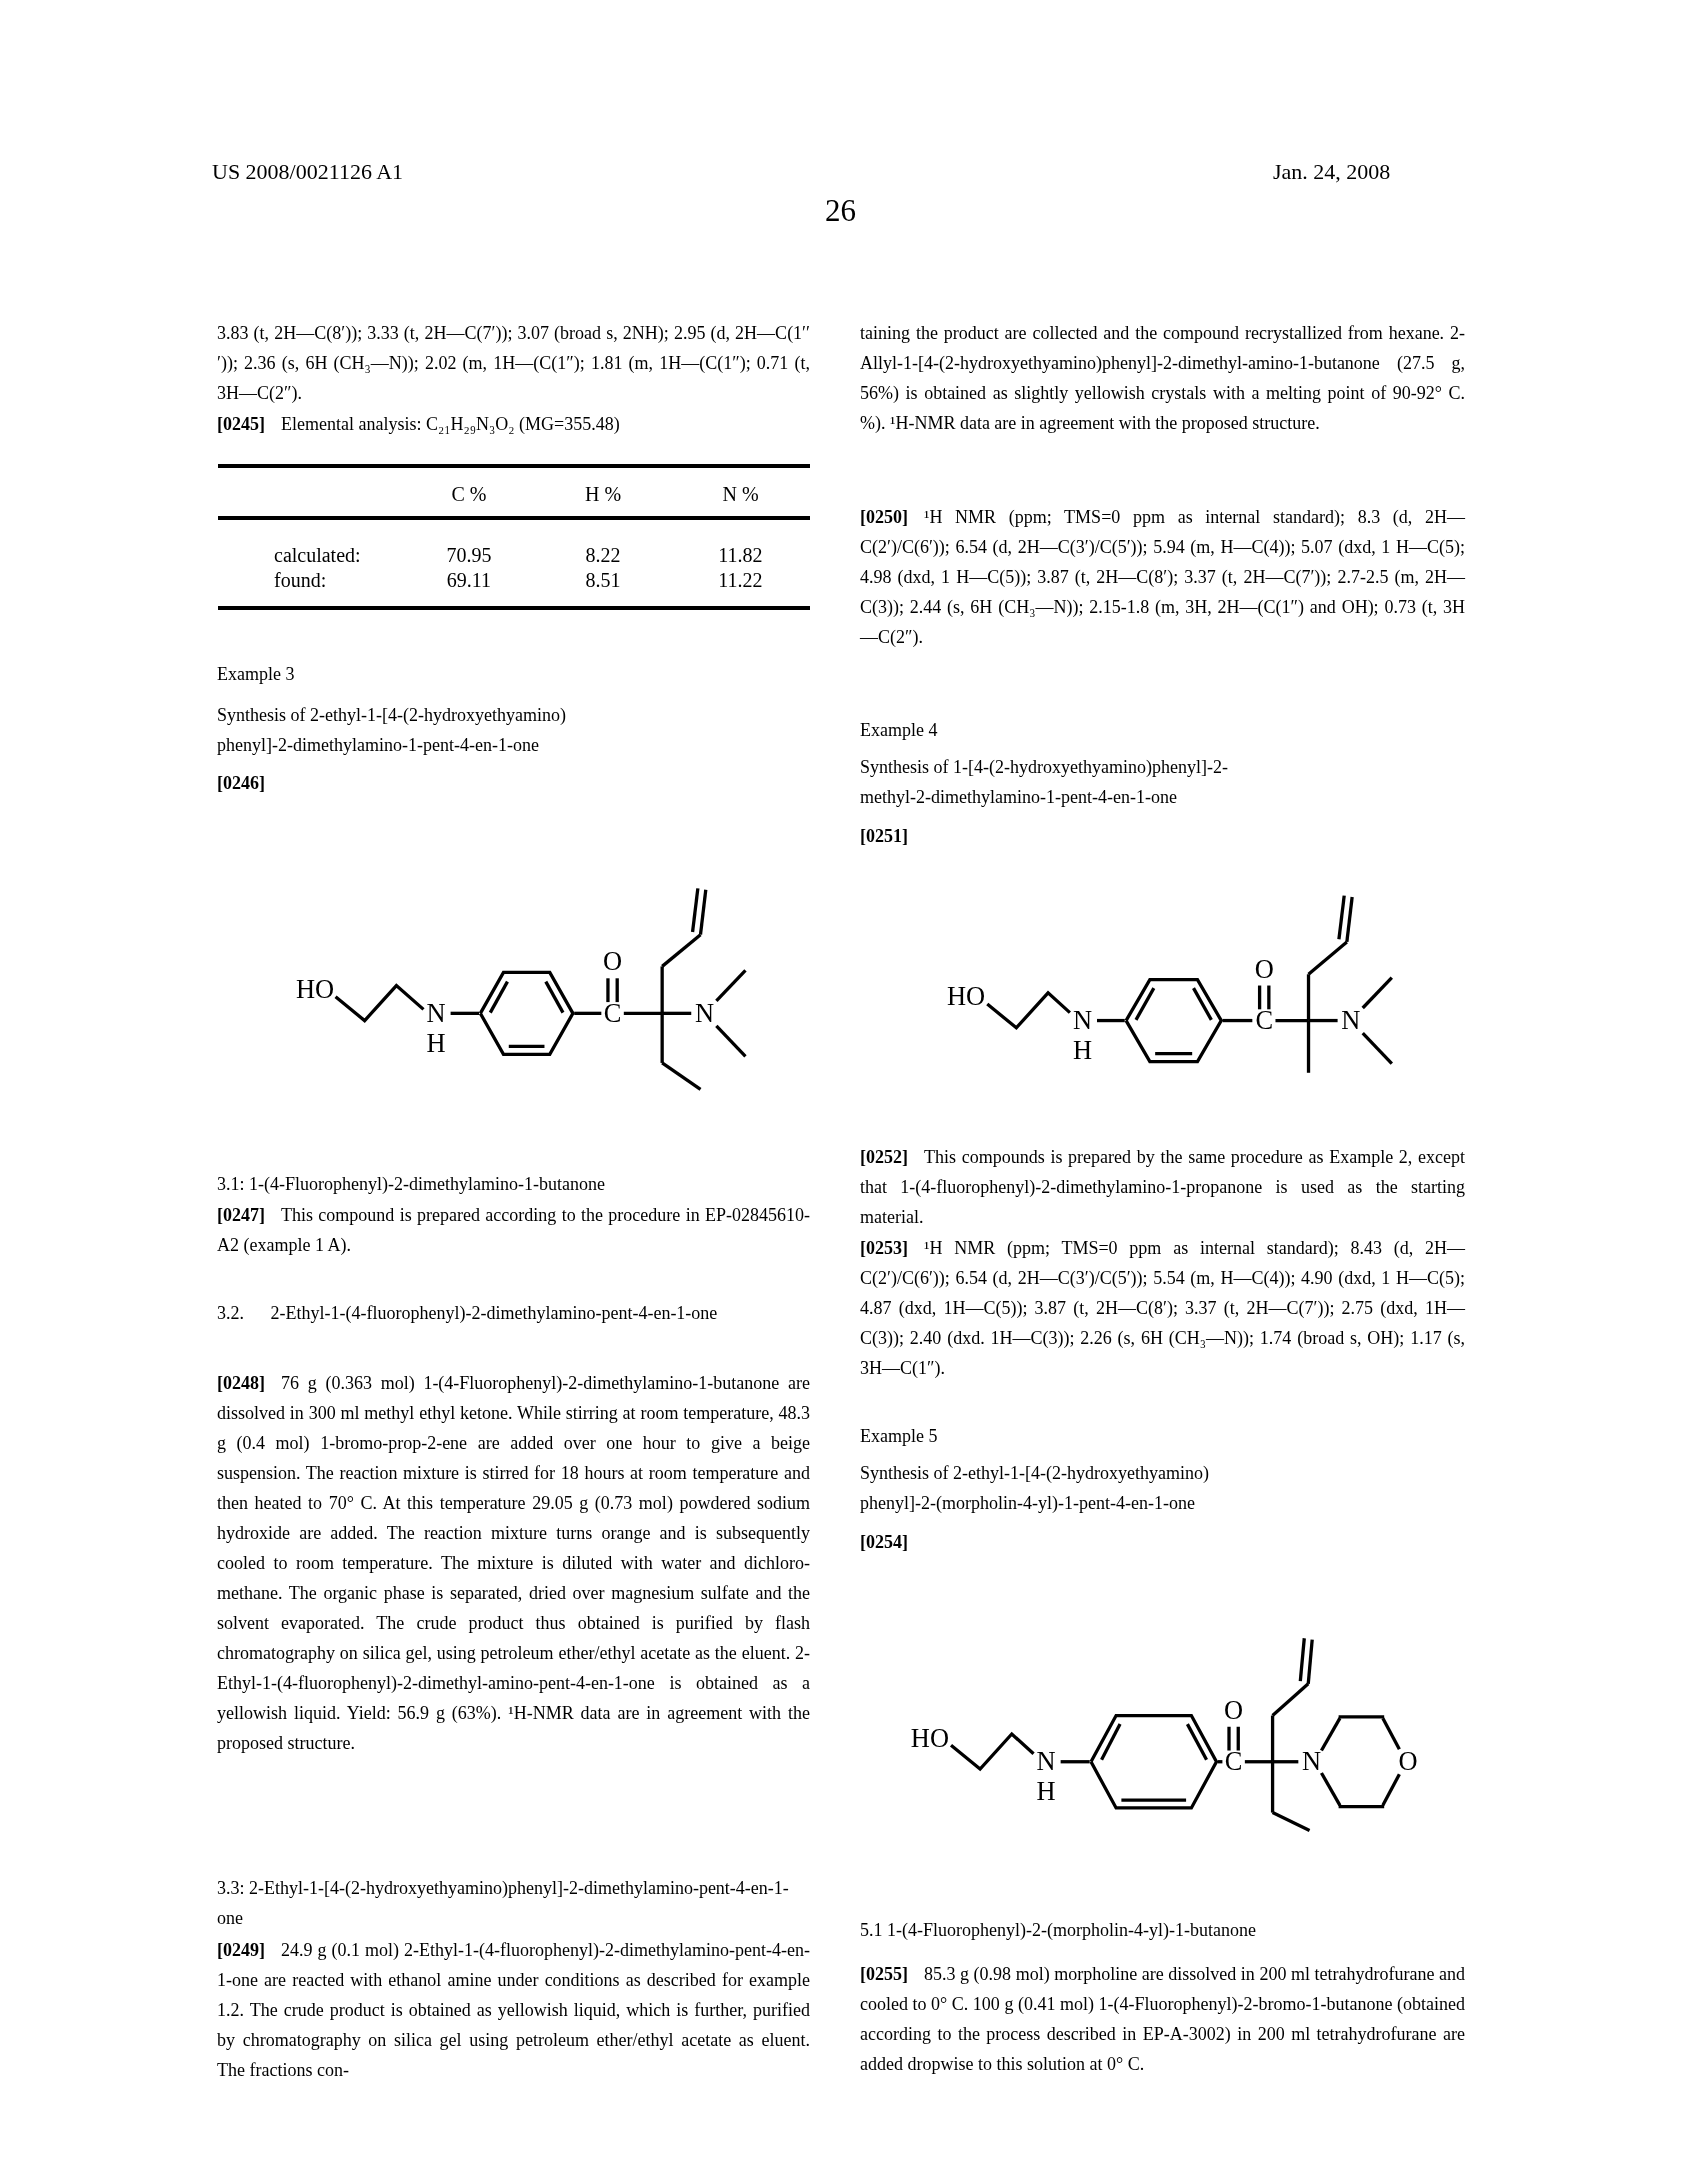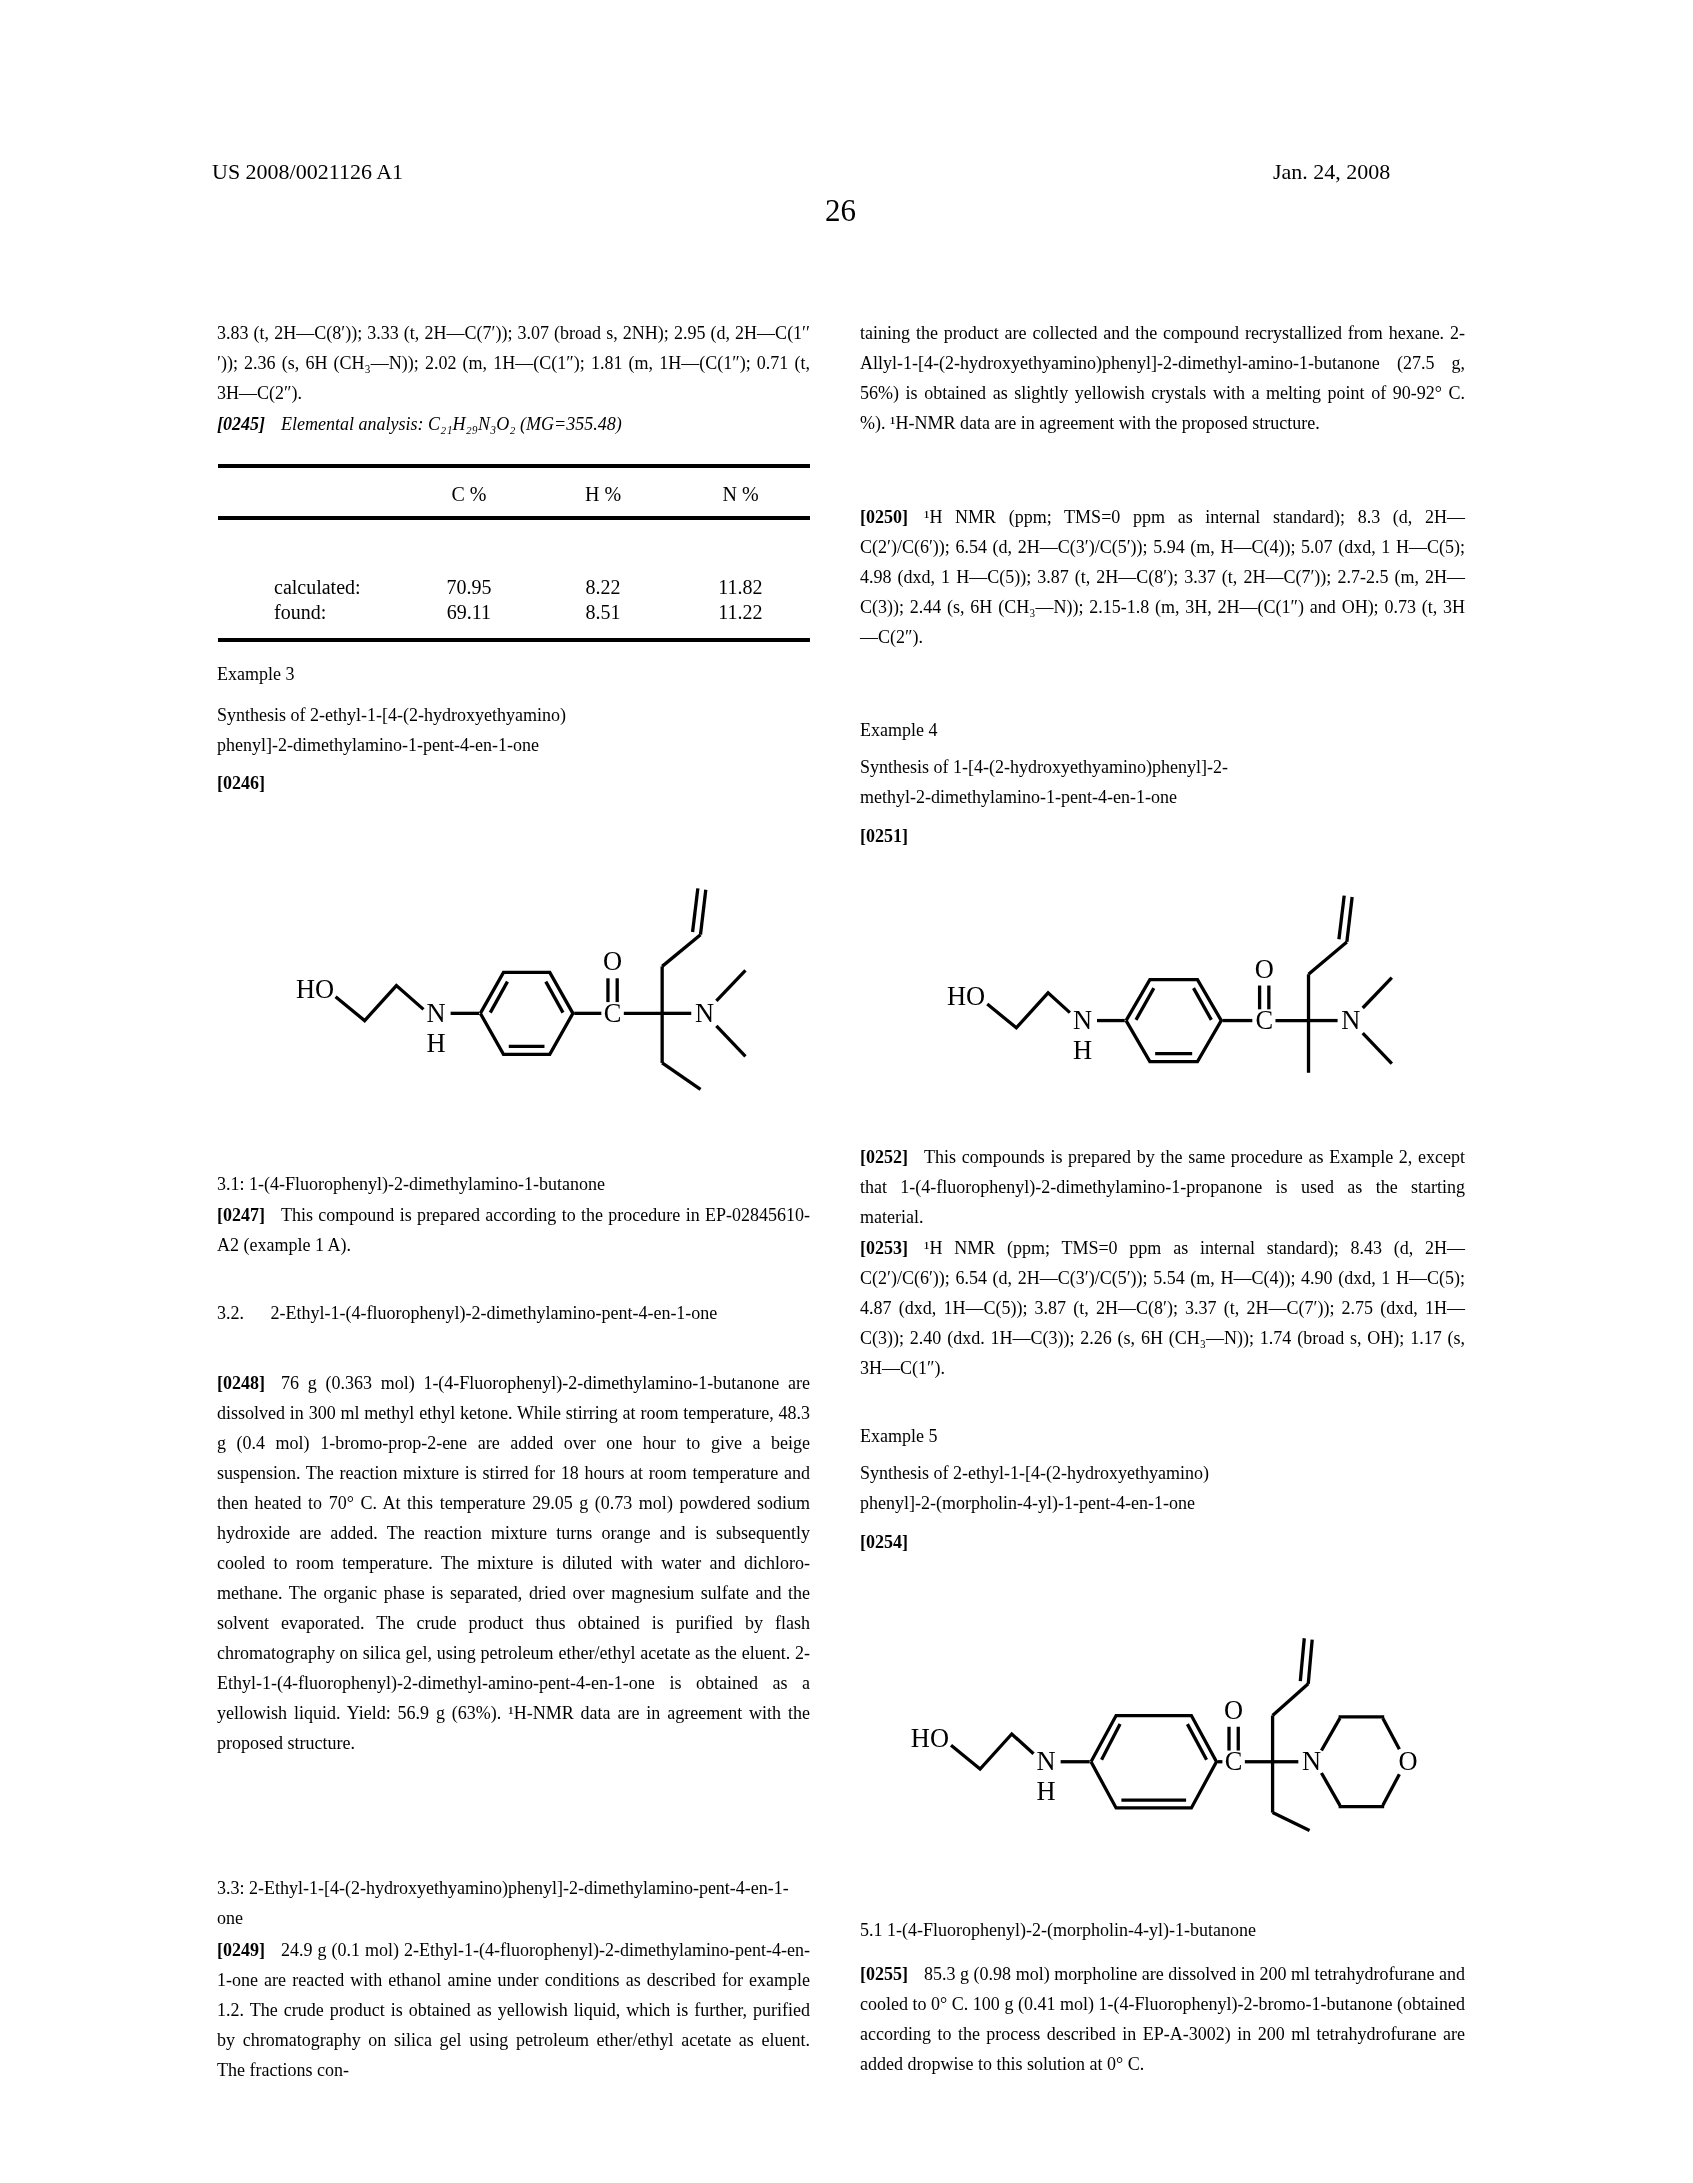--- a/index.html
+++ b/index.html
@@ -12,41 +12,41 @@
   .tag{font-weight:bold;margin-right:16px;}
   .hdr{font-size:22px;}
   .pageno{font-size:31px;}
   
   .analysis{font-size:20px;line-height:22.5px;}
   .rule{height:4px;background:#000;}
   .trow{display:grid;grid-template-columns:185px 132px 136px 139px;}
   .trow span{text-align:center;}
   .trow span:first-child{text-align:left;padding-left:56px;}
   .thead{padding:14.6px 0 10.6px 0;}
-  .tbody1{padding-top:12px;margin-top:44px;}
+  .tbody1{padding-top:24px;}
   .tbody2{padding:2.6px 0 14.6px 0;}
   
   svg.struct{display:block;}
   svg.struct line, svg.struct polyline{stroke:#000;stroke-width:5;fill:none;}
   svg.struct text{font-family:"Liberation Serif","DejaVu Serif",serif;font-size:40px;fill:#000;text-anchor:middle;}
 </style>
 </head>
 <body>
 
 <div class="page">
 
   <div class="abs hdr" style="left:212px;top:159px;">US 2008/0021126 A1</div>
   <div class="abs hdr" style="left:1273px;top:159px;">Jan. 24, 2008</div>
   <div class="abs pageno" style="left:794px;top:193px;width:93px;text-align:center;">26</div>
 
   <div class="abs body-text" style="left:217px;top:294px;width:593px;">
     <span>3.83 (t, 2H—C(8′)); 3.33 (t, 2H—C(7′)); 3.07 (broad s, 2NH); 2.95 (d, 2H—C(1′′′)); 2.36 (s, 6H (CH₃—N)); 2.02 (m, 1H—(C(1″); 1.81 (m, 1H—(C(1″); 0.71 (t, 3H—C(2″).</span>
   </div>
 
-  <div class="abs body-text noj" style="left:217px;top:385px;width:593px;font-style:italic;">
+  <div class="abs body-text noj" style="left:217px;top:385px;width:593px;">
     <span class="tag">[0245]</span><span>Elemental analysis: C₂₁H₂₉N₃O₂ (MG=355.48)</span>
   </div>
 
   <div class="abs analysis" style="left:218px;top:464px;width:592px;">
     <div class="rule"></div>
     <div class="trow thead">
       <span></span>
       <span>C %</span>
       <span>H %</span>
       <span>N %</span>

